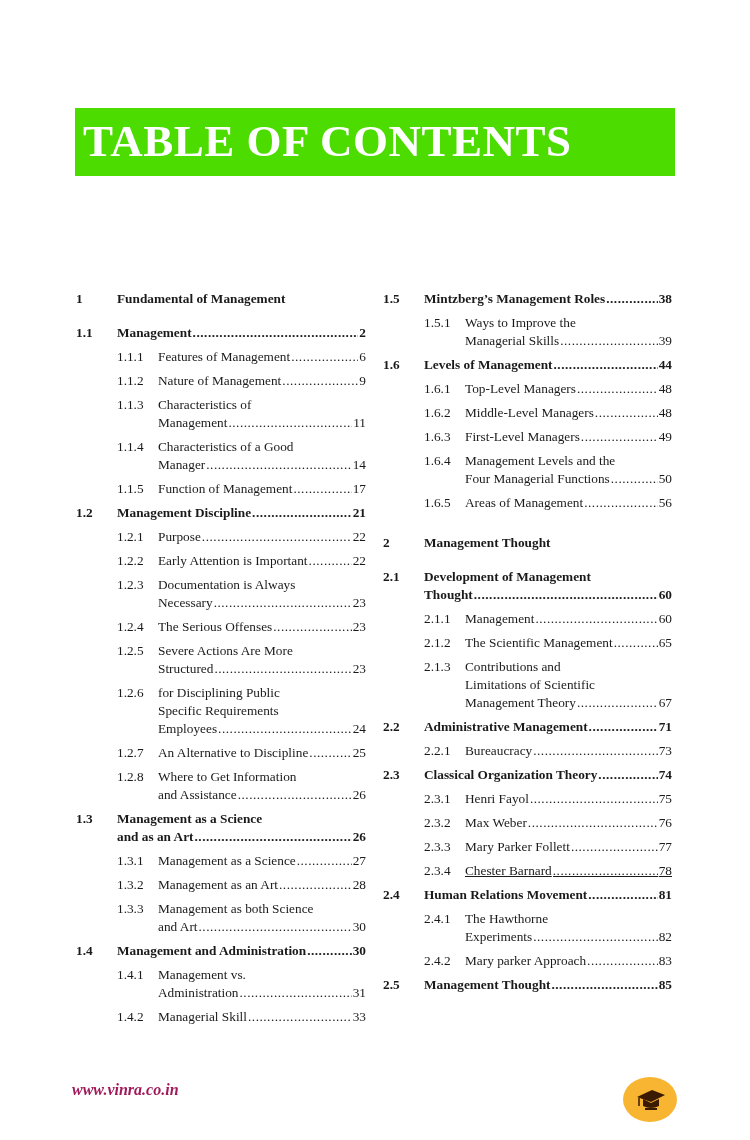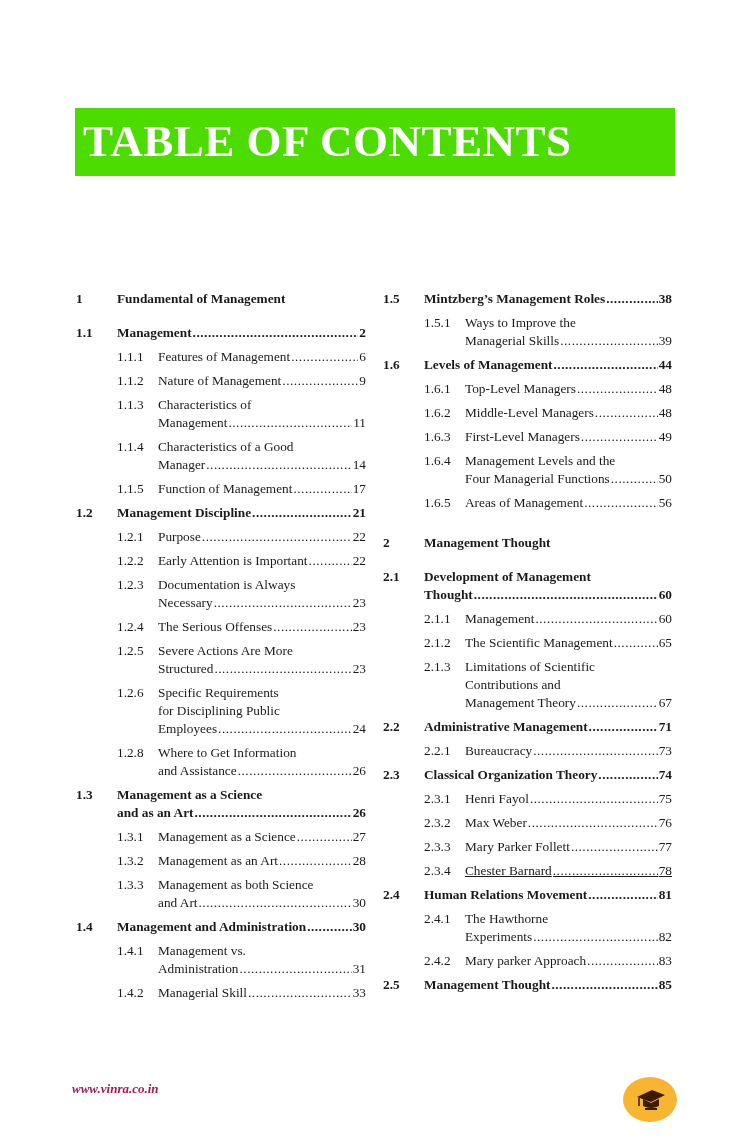--- a/index.html
+++ b/index.html
@@ -18,21 +18,21 @@
   .l1 .num, .l2 .num { font-weight: bold; }
   .l3 .num { left: 41px; }
   .text { display: block; }
   .l1 .text, .l2 .text { margin-left: 41px; font-weight: bold; }
   .l3 .text { margin-left: 82px; }
   .line { display: flex; align-items: baseline; }
   .line .t { white-space: nowrap; }
   .dots { flex: 1; overflow: hidden; white-space: nowrap; margin: 0 1px; }
   .dots::after { content: "......................................................................................................................"; letter-spacing: 0.5px; }
   .pg { white-space: nowrap; }
-  .footer-url { position: absolute; left: 72px; top: 1081px; font-size: 13px; font-weight: bold;
+  .footer-url { position: absolute; left: 72px; top: 1081px; font-size: 16px; font-weight: bold;
                 font-style: italic; color: #a01a5a; font-family: "Liberation Serif", serif; }
   .logo { position: absolute; left: 623px; top: 1077px; width: 54px; height: 45px; border-radius: 50%;
           background: #f8b531; }
 </style>
 </head>
 <body>
 
 <div class="banner">
   <div class="banner-title">TABLE OF CONTENTS</div>
 </div>
@@ -176,29 +176,39 @@
           <span class="t">Structured</span>
           <span class="dots"></span>
           <span class="pg">23</span>
         </div>
       </div>
     </div>
     <div class="row l3" style="margin-bottom: 6px;">
       <span class="num">1.2.6</span>
       <div class="text">
         <div class="line">
+          <span class="t">for Disciplining Public</span>
+        </div>
+        <div class="line">
           <span class="t">Specific Requirements</span>
         </div>
         <div class="line">
-          <span class="t">for Disciplining Public</span>
-        </div>
-        <div class="line">
           <span class="t">Employees</span>
           <span class="dots"></span>
           <span class="pg">24</span>
+        </div>
+      </div>
+    </div>
+    <div class="row l3" style="margin-bottom: 6px;">
+      <span class="num">1.2.7</span>
+      <div class="text">
+        <div class="line">
+          <span class="t">An Alternative to Discipline</span>
+          <span class="dots"></span>
+          <span class="pg">25</span>
         </div>
       </div>
     </div>
     <div class="row l3" style="margin-bottom: 6px;">
       <span class="num">1.2.8</span>
       <div class="text">
         <div class="line">
           <span class="t">Where to Get Information</span>
         </div>
         <div class="line">
@@ -415,24 +425,24 @@
           <span class="t">The Scientific Management</span>
           <span class="dots"></span>
           <span class="pg">65</span>
         </div>
       </div>
     </div>
     <div class="row l3" style="margin-bottom: 6px;">
       <span class="num">2.1.3</span>
       <div class="text">
         <div class="line">
+          <span class="t">Contributions and</span>
+        </div>
+        <div class="line">
           <span class="t">Limitations of Scientific</span>
-        </div>
-        <div class="line">
-          <span class="t">Contributions and</span>
         </div>
         <div class="line">
           <span class="t">Management Theory</span>
           <span class="dots"></span>
           <span class="pg">67</span>
         </div>
       </div>
     </div>
     <div class="row l2" style="margin-bottom: 6px;">
       <span class="num">2.2</span>

